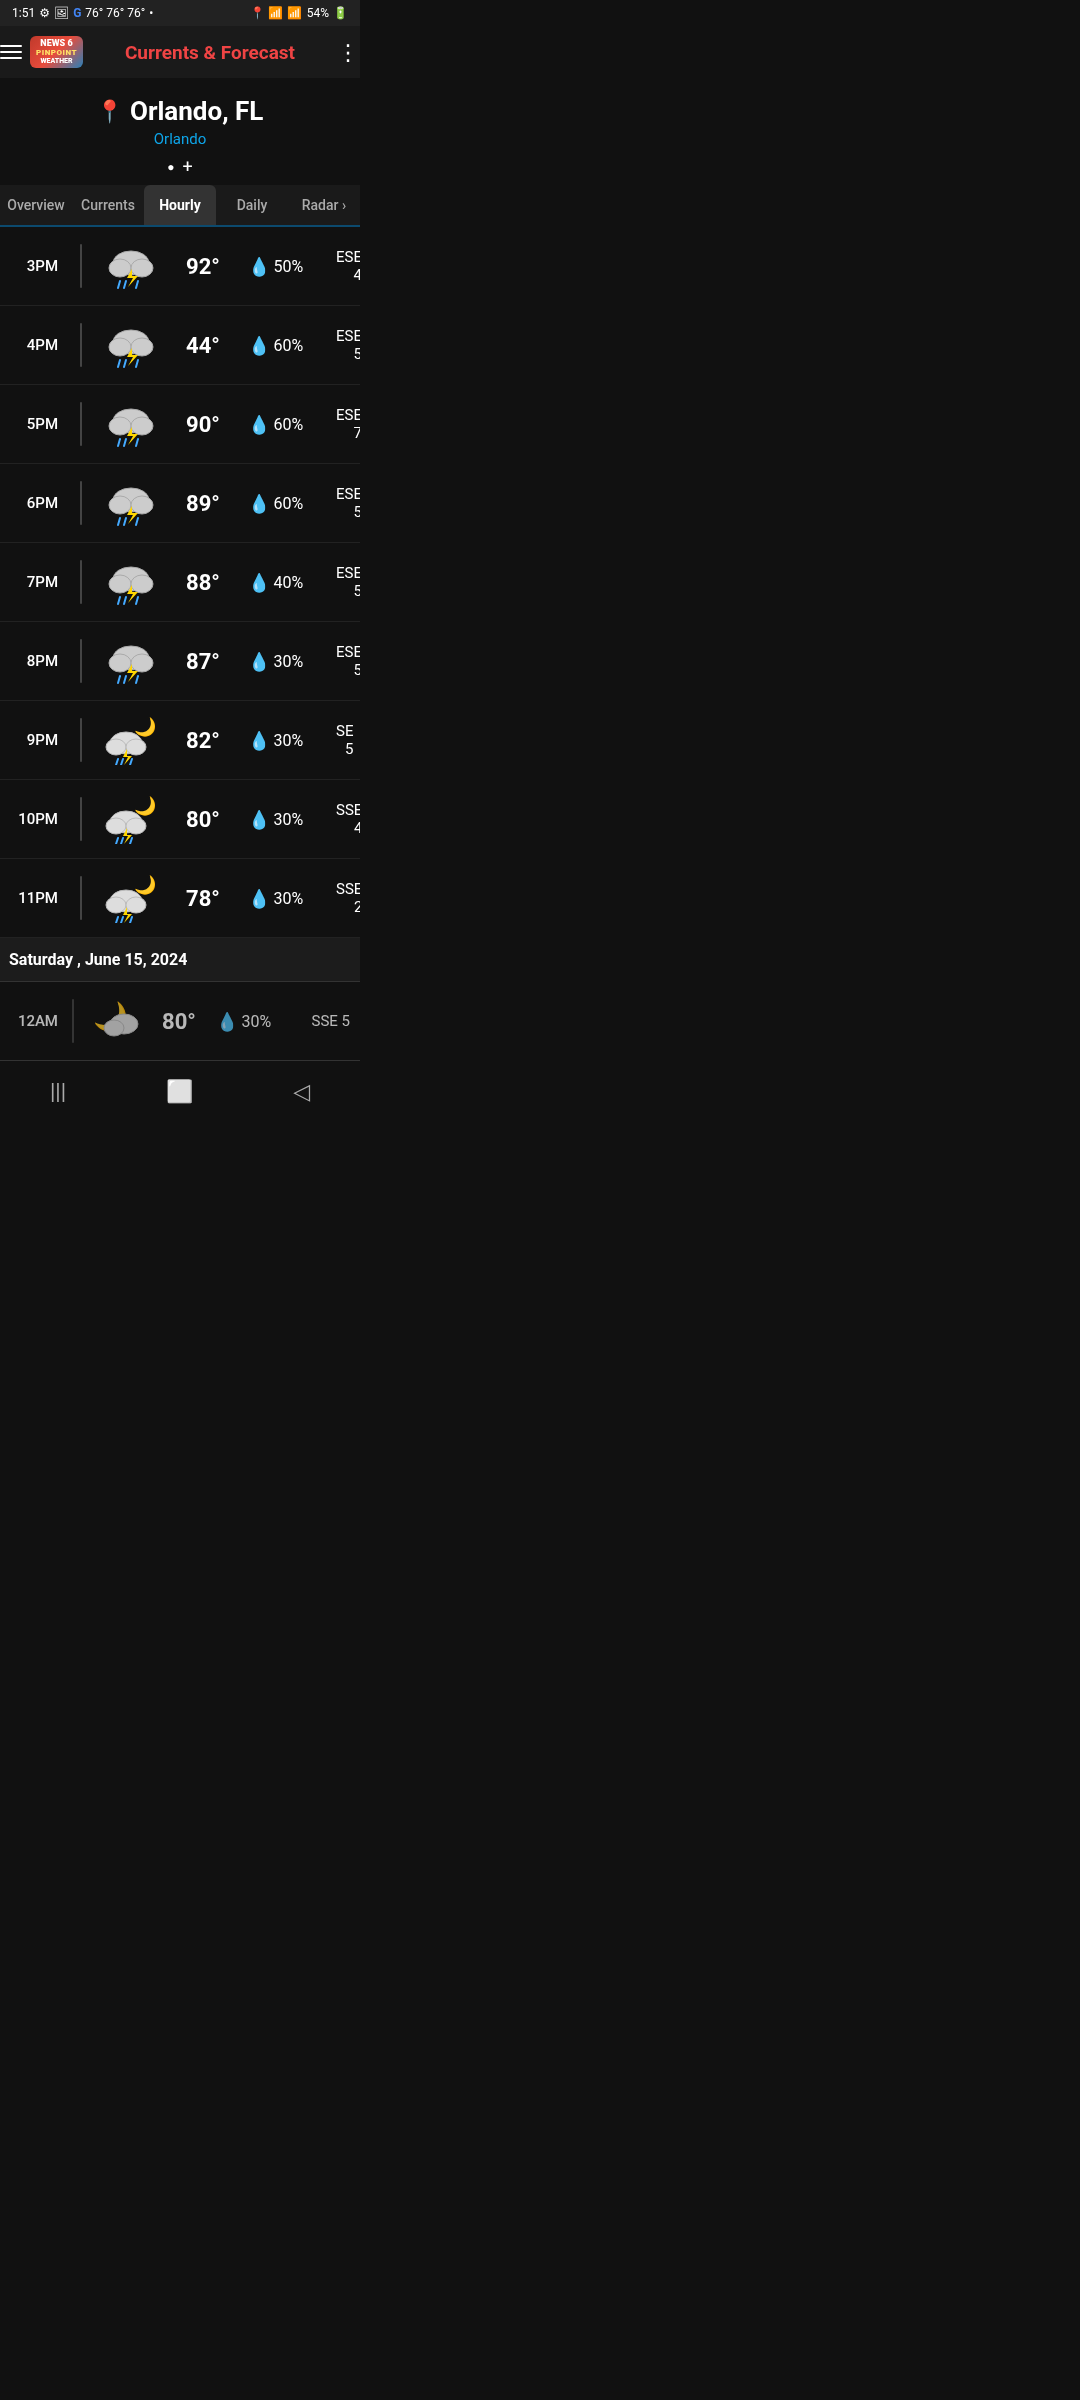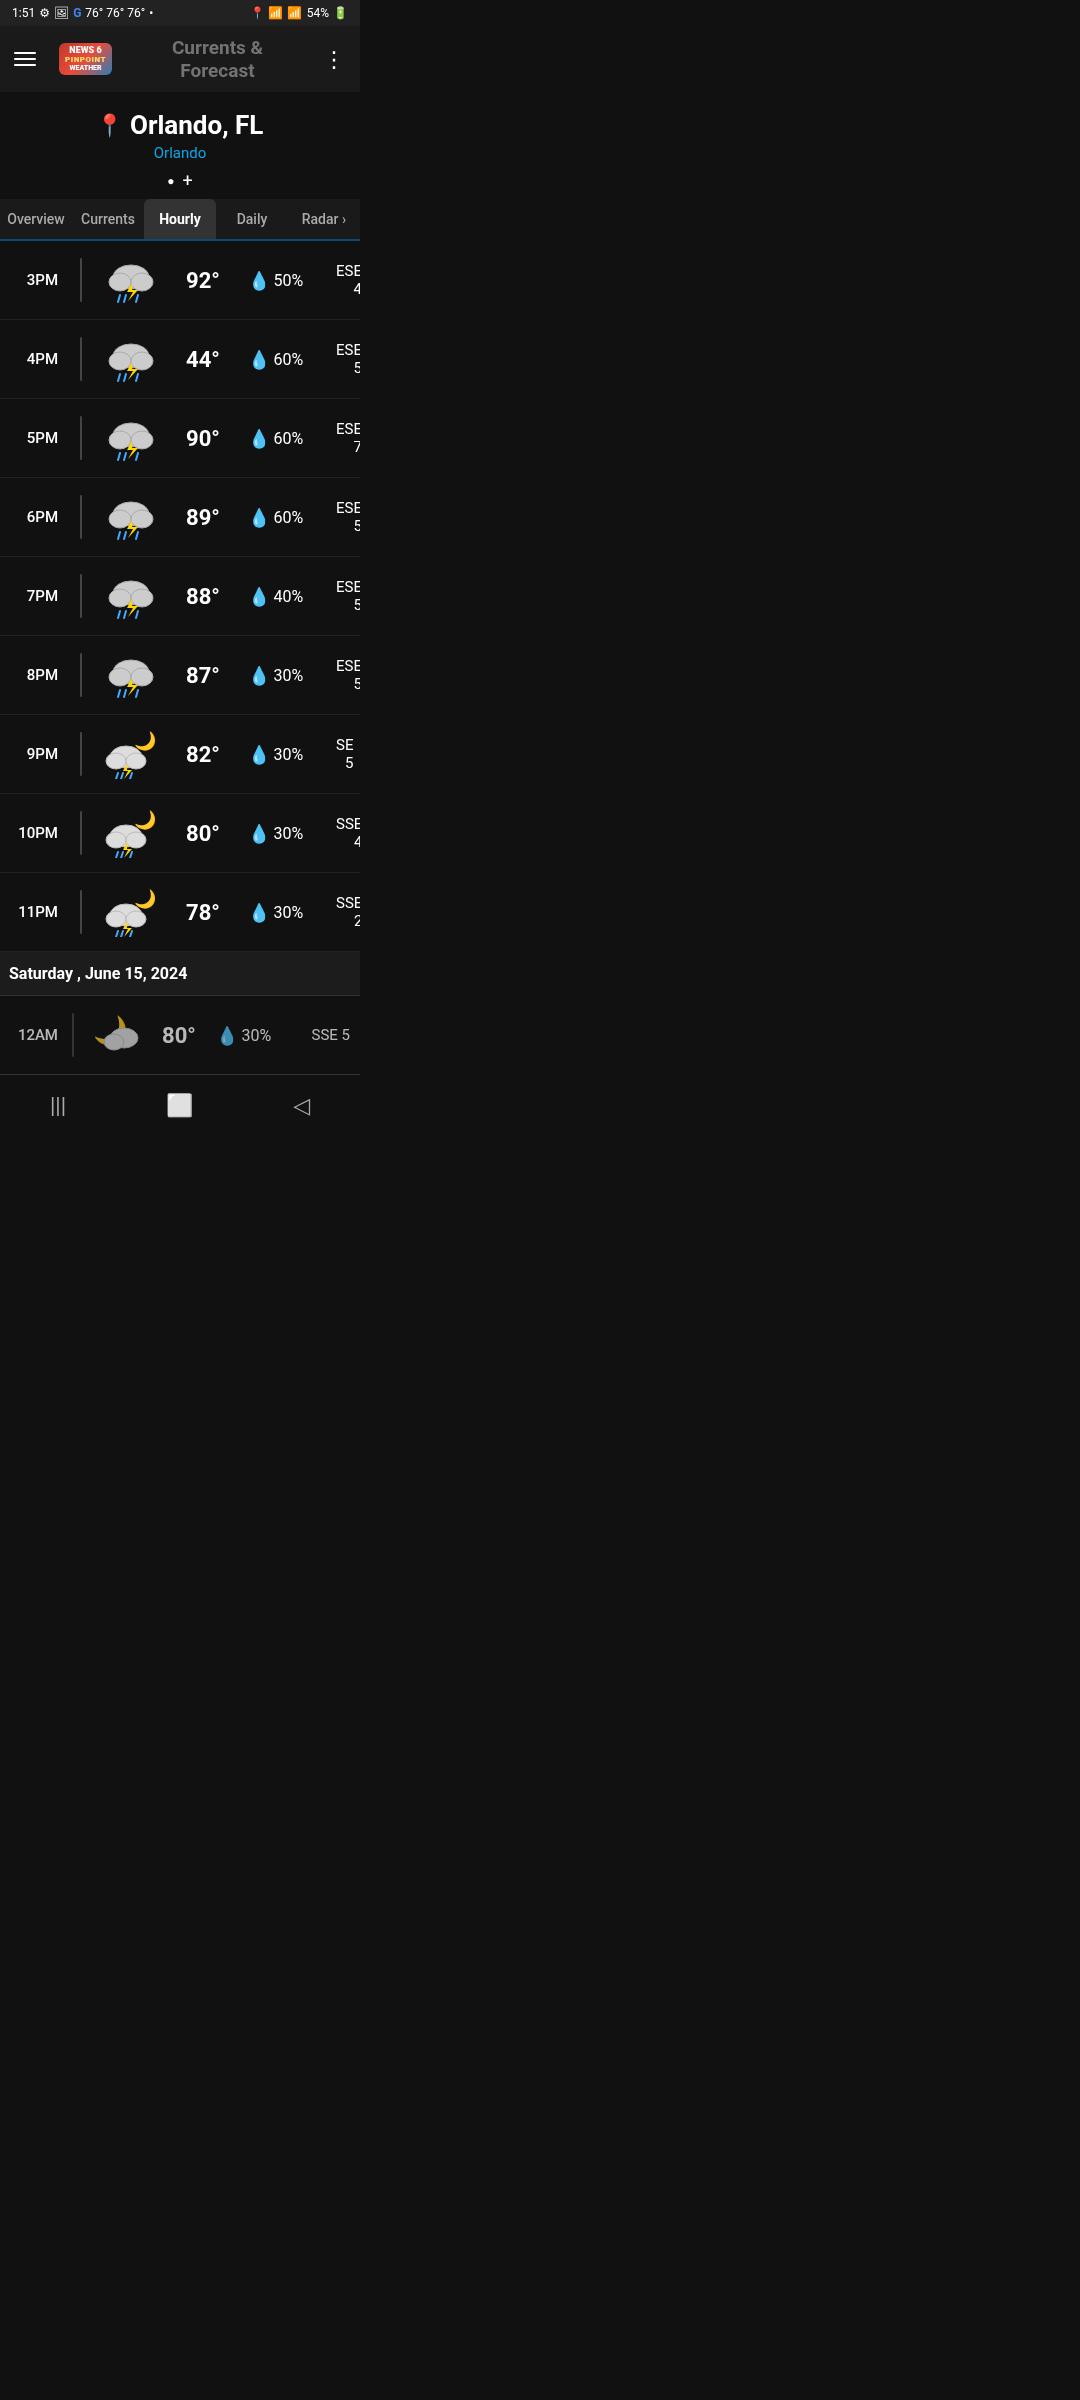--- a/index.html
+++ b/index.html
@@ -24,22 +24,22 @@
       color: #fff;
     }
     .status-left { display: flex; align-items: center; gap: 4px; }
     .status-right { display: flex; align-items: center; gap: 4px; }
 
     
     .top-nav {
       background: #1a1a1a;
       display: flex;
       align-items: center;
-      padding: 10px 14px;
-      gap: 23px;
+      padding: 10px 0;
+      gap: 8px;
     }
     .hamburger {
       font-size: 20px;
       color: #fff;
       cursor: pointer;
       display: flex;
       flex-direction: column;
       gap: 4px;
       justify-content: center;
     }
@@ -66,21 +66,21 @@
       font-weight: 900;
       font-size: 10px;
     }
     .logo-badge .news6 { color: #fff; font-size: 9px; }
     .logo-badge .pinpoint { color: #ffe066; font-size: 8px; letter-spacing: 0.5px; }
     .logo-badge .weather { color: #fff; font-size: 7px; }
     .nav-title {
       flex: 1;
       font-size: 19px;
       font-weight: bold;
-      color: #737373;
+      color: #ef4444;
       text-align: center;
     }
     .more-icon {
       font-size: 22px;
       color: #fff;
       cursor: pointer;
       letter-spacing: 1px;
     }
 
     

